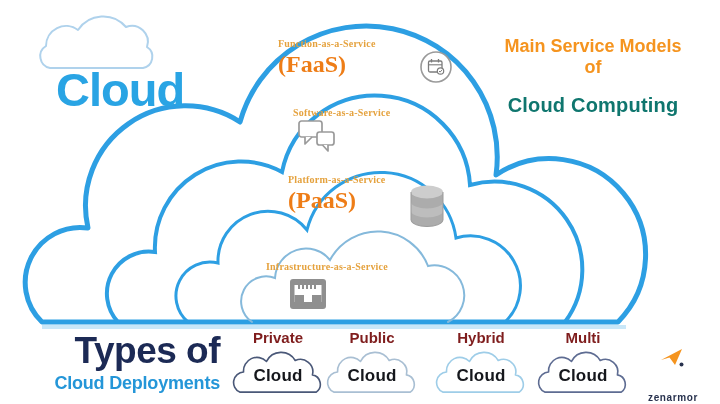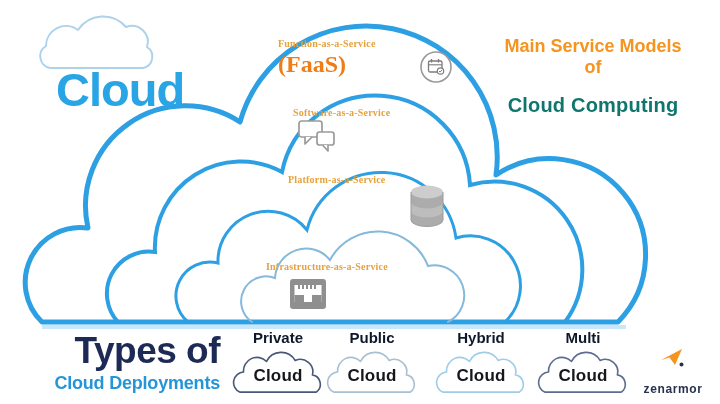--- a/index.html
+++ b/index.html
@@ -31,33 +31,33 @@
   .svc-iaas .svc-abbr{transform:translateX(17px);}
   .svc-icon{z-index:4;}
 
   
   .deploy-head{left:28px;top:330px;width:192px;text-align:right;}
   .deploy-head .d1{font-size:37px;font-weight:bold;color:#1C2A55;letter-spacing:-0.5px;}
   .deploy-head .d2{font-size:18px;font-weight:bold;color:#2496D8;margin-top:1px;letter-spacing:-0.2px;}
 
   
   .dep{width:110px;text-align:center;top:329px;z-index:4;}
-  .dep .dep-label{font-size:15px;font-weight:bold;color:#0f172a;}
+  .dep .dep-label{font-size:15px;font-weight:bold;color:#7f1d1d;}
   .dep .cloudbox{position:relative;width:92px;height:44px;margin:4px auto 0 auto;}
   .dep .cloudbox svg{position:absolute;left:0;top:0;}
   .dep .cloud-word{position:absolute;left:0;top:16px;width:92px;text-align:center;
     font-size:17px;font-weight:bold;color:#15171C;letter-spacing:0.2px;}
   .dep-private{left:223px;}
   .dep-public{left:317px;}
   .dep-hybrid{left:426px;}
   .dep-multi{left:528px;}
 
   
   .brand{left:630px;top:349px;width:86px;text-align:center;z-index:4;}
-  .brand .brand-name{font-size:12px;font-weight:bold;color:#28324E;letter-spacing:0.6px;margin-top:10px;}
+  .brand .brand-name{font-size:10px;font-weight:bold;color:#28324E;letter-spacing:0.6px;margin-top:20px;}
 </style>
 </head>
 <body>
 
 <div class="stage">
 
   <svg class="bg" width="720" height="404" viewBox="0 0 720 404">
     <line x1="42" y1="327" x2="626" y2="327" stroke="#C9E7F8" stroke-width="4"></line>
     <path d="M 42 322 A 55 55 0 0 1 88 228 A 100 100 0 0 1 240 122 A 131 131 0 0 1 496 175 A 96 96 0 0 1 618 322 Z" fill="none" stroke="#2D9FE3" stroke-width="5" stroke-linejoin="round" stroke-linecap="round"></path>
     <path d="M 118 322 A 42 42 0 0 1 155 252 A 86 86 0 0 1 282 172 A 95 95 0 0 1 470 185 A 88 88 0 0 1 565 322" fill="none" stroke="#2D9FE3" stroke-width="4" stroke-linecap="round"></path>
@@ -92,20 +92,21 @@
   </div>
   <svg class="abs svc-icon" style="left:297px;top:118px;" width="42" height="38" viewBox="0 0 42 38">
     <rect x="2" y="3" width="23" height="16" rx="2.5" fill="#ffffff" stroke="#9A9A9A" stroke-width="1.7"></rect>
     <path d="M 8 19 L 8 26 L 15 19" fill="#ffffff" stroke="#9A9A9A" stroke-width="1.7" stroke-linejoin="round"></path>
     <rect x="20" y="14" width="17" height="13" rx="2.5" fill="#ffffff" stroke="#9A9A9A" stroke-width="1.7"></rect>
     <path d="M 31 27 L 31 33 L 25.5 27" fill="#ffffff" stroke="#9A9A9A" stroke-width="1.7" stroke-linejoin="round"></path>
   </svg>
 
   <div class="abs svc svc-paas">
     <div class="svc-name">Platform-as-a-Service</div>
+    <div class="svc-abbr">(PaaS)</div>
   </div>
   <svg class="abs svc-icon" style="left:408px;top:184px;" width="38" height="44" viewBox="0 0 38 44">
     <path d="M 3 8 L 3 36 A 16 6.5 0 0 0 35 36 L 35 8 Z" fill="#ACACAC"></path>
     <path d="M 3 18 L 3 27 A 16 6.5 0 0 0 35 27 L 35 18 A 16 6.5 0 0 1 3 18 Z" fill="#BDBDBD"></path>
     <ellipse cx="19" cy="8" rx="16" ry="6.5" fill="#CDCDCD"></ellipse>
     <path d="M 3 8 L 3 36 A 16 6.5 0 0 0 35 36 L 35 8" fill="none" stroke="#9B9B9B" stroke-width="1"></path>
   </svg>
 
   <div class="abs svc svc-iaas">
     <div class="svc-name">Infrastructure-as-a-Service</div>

